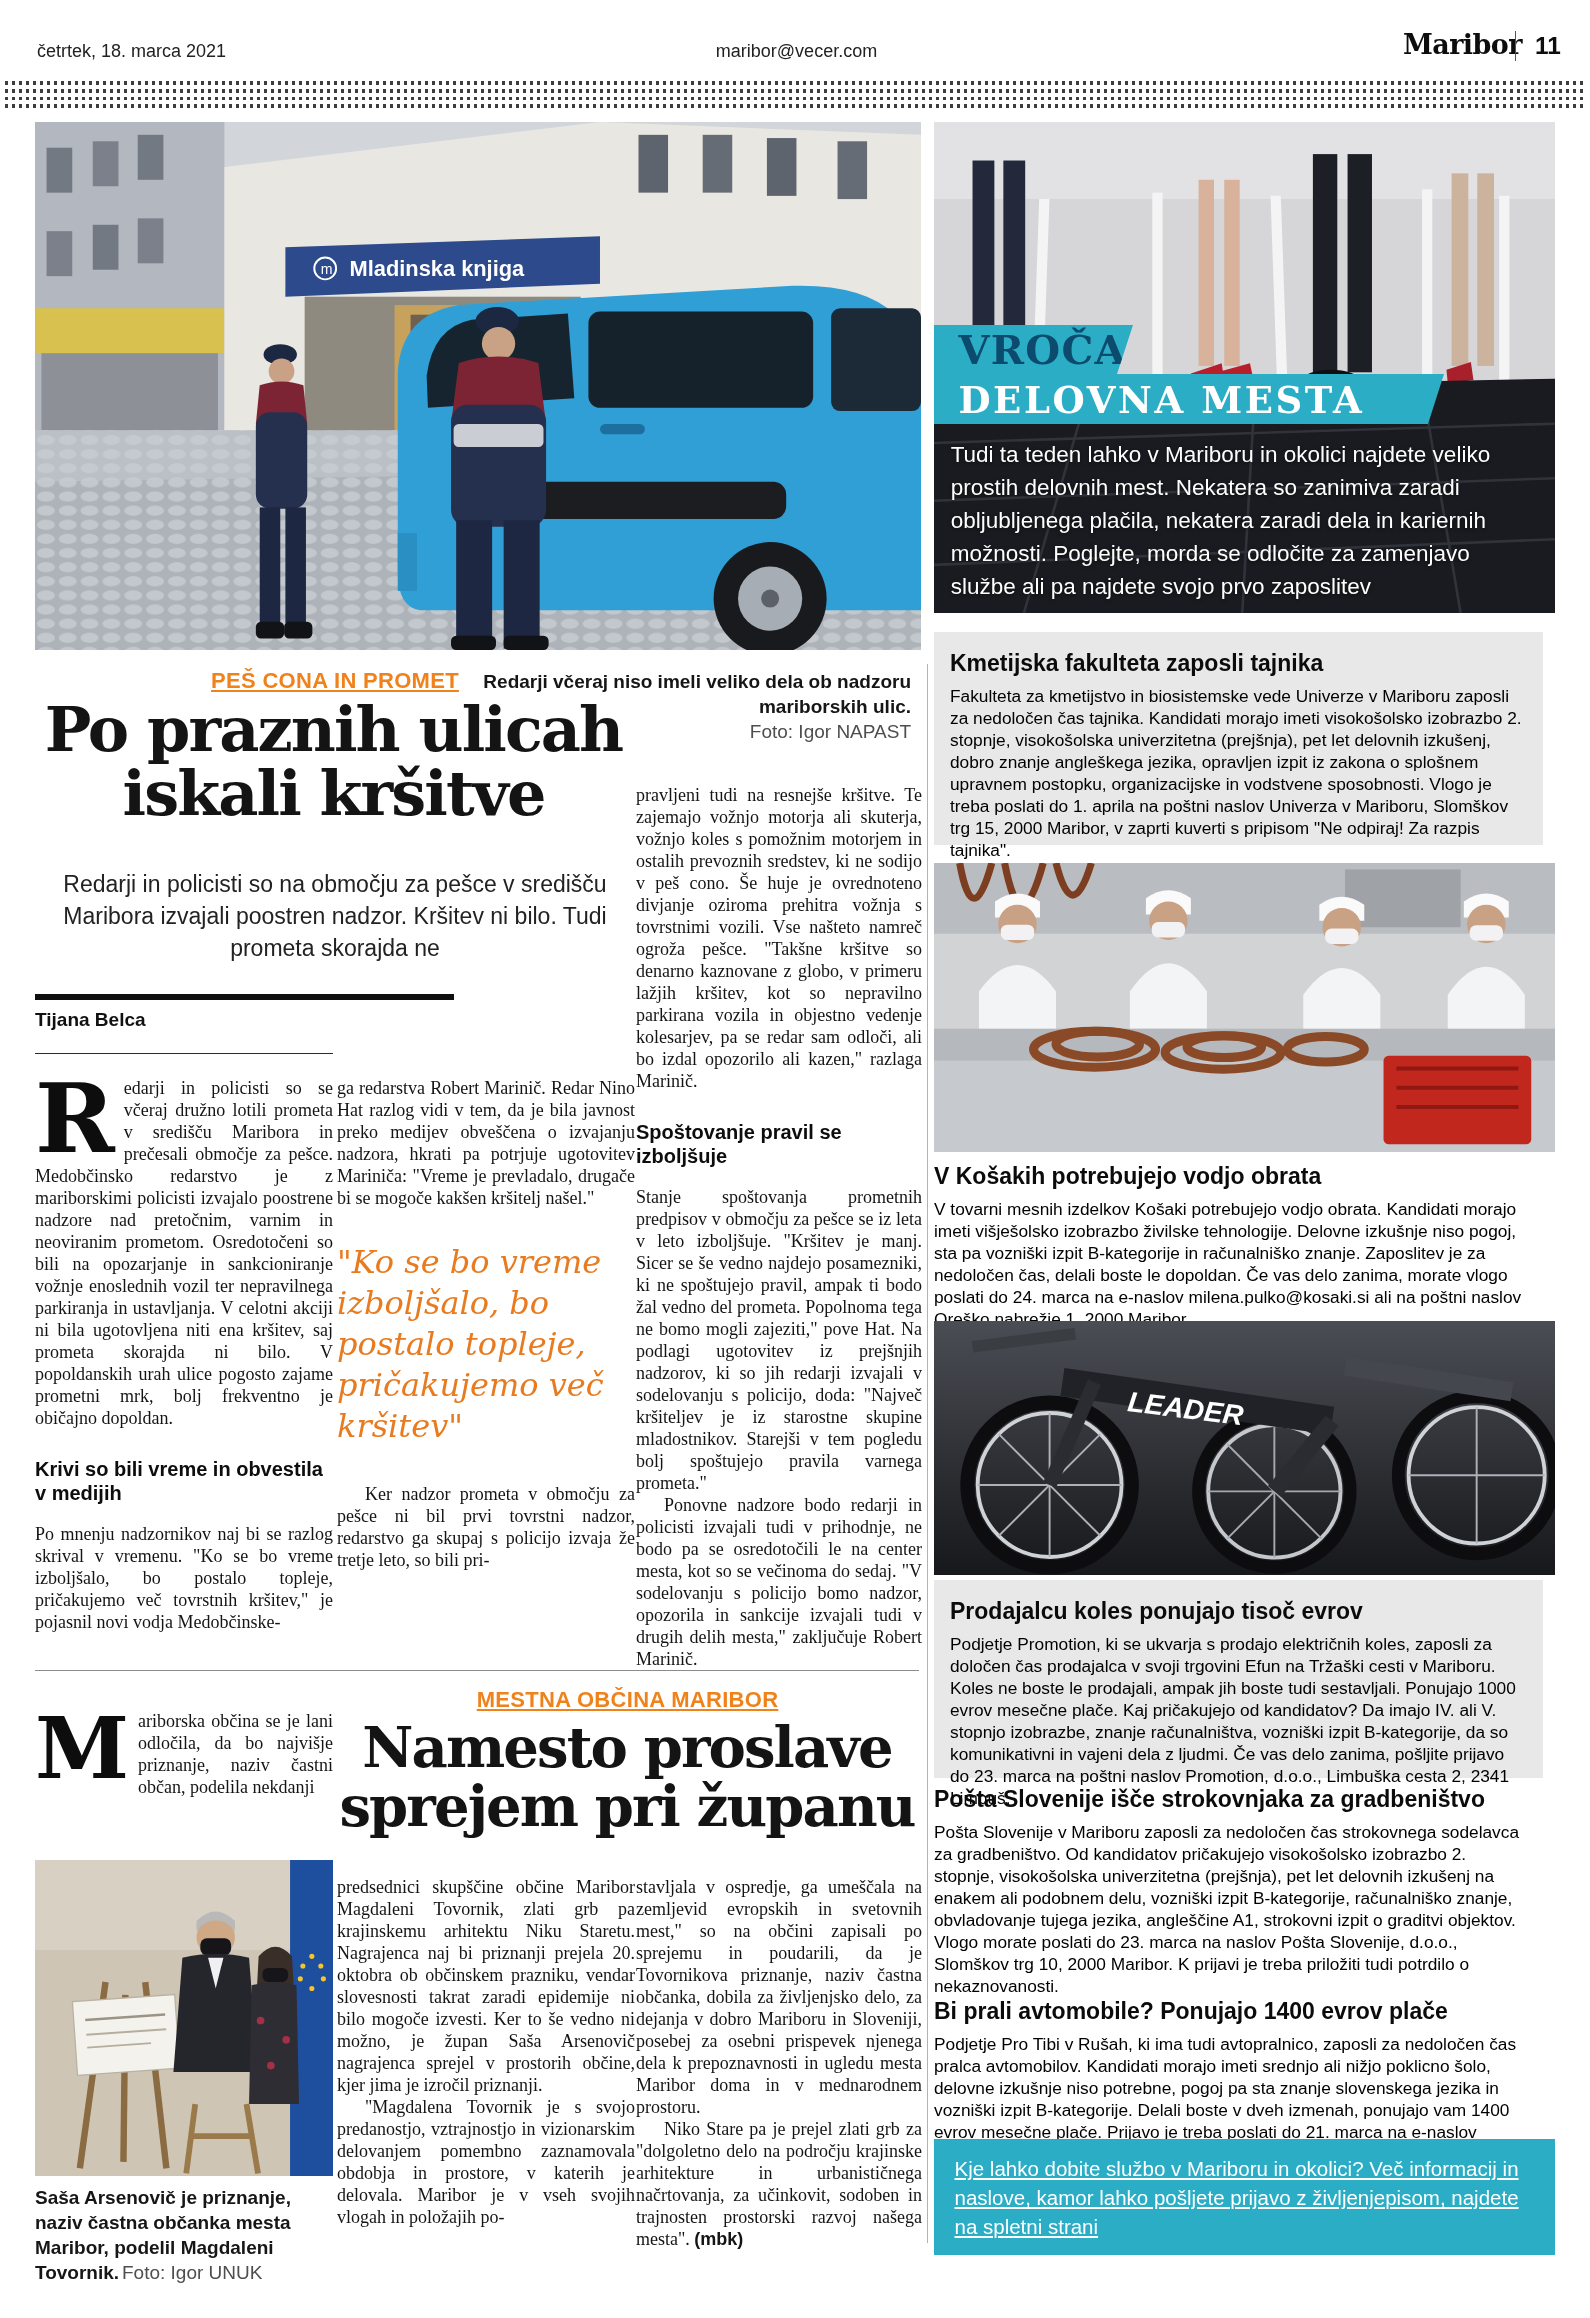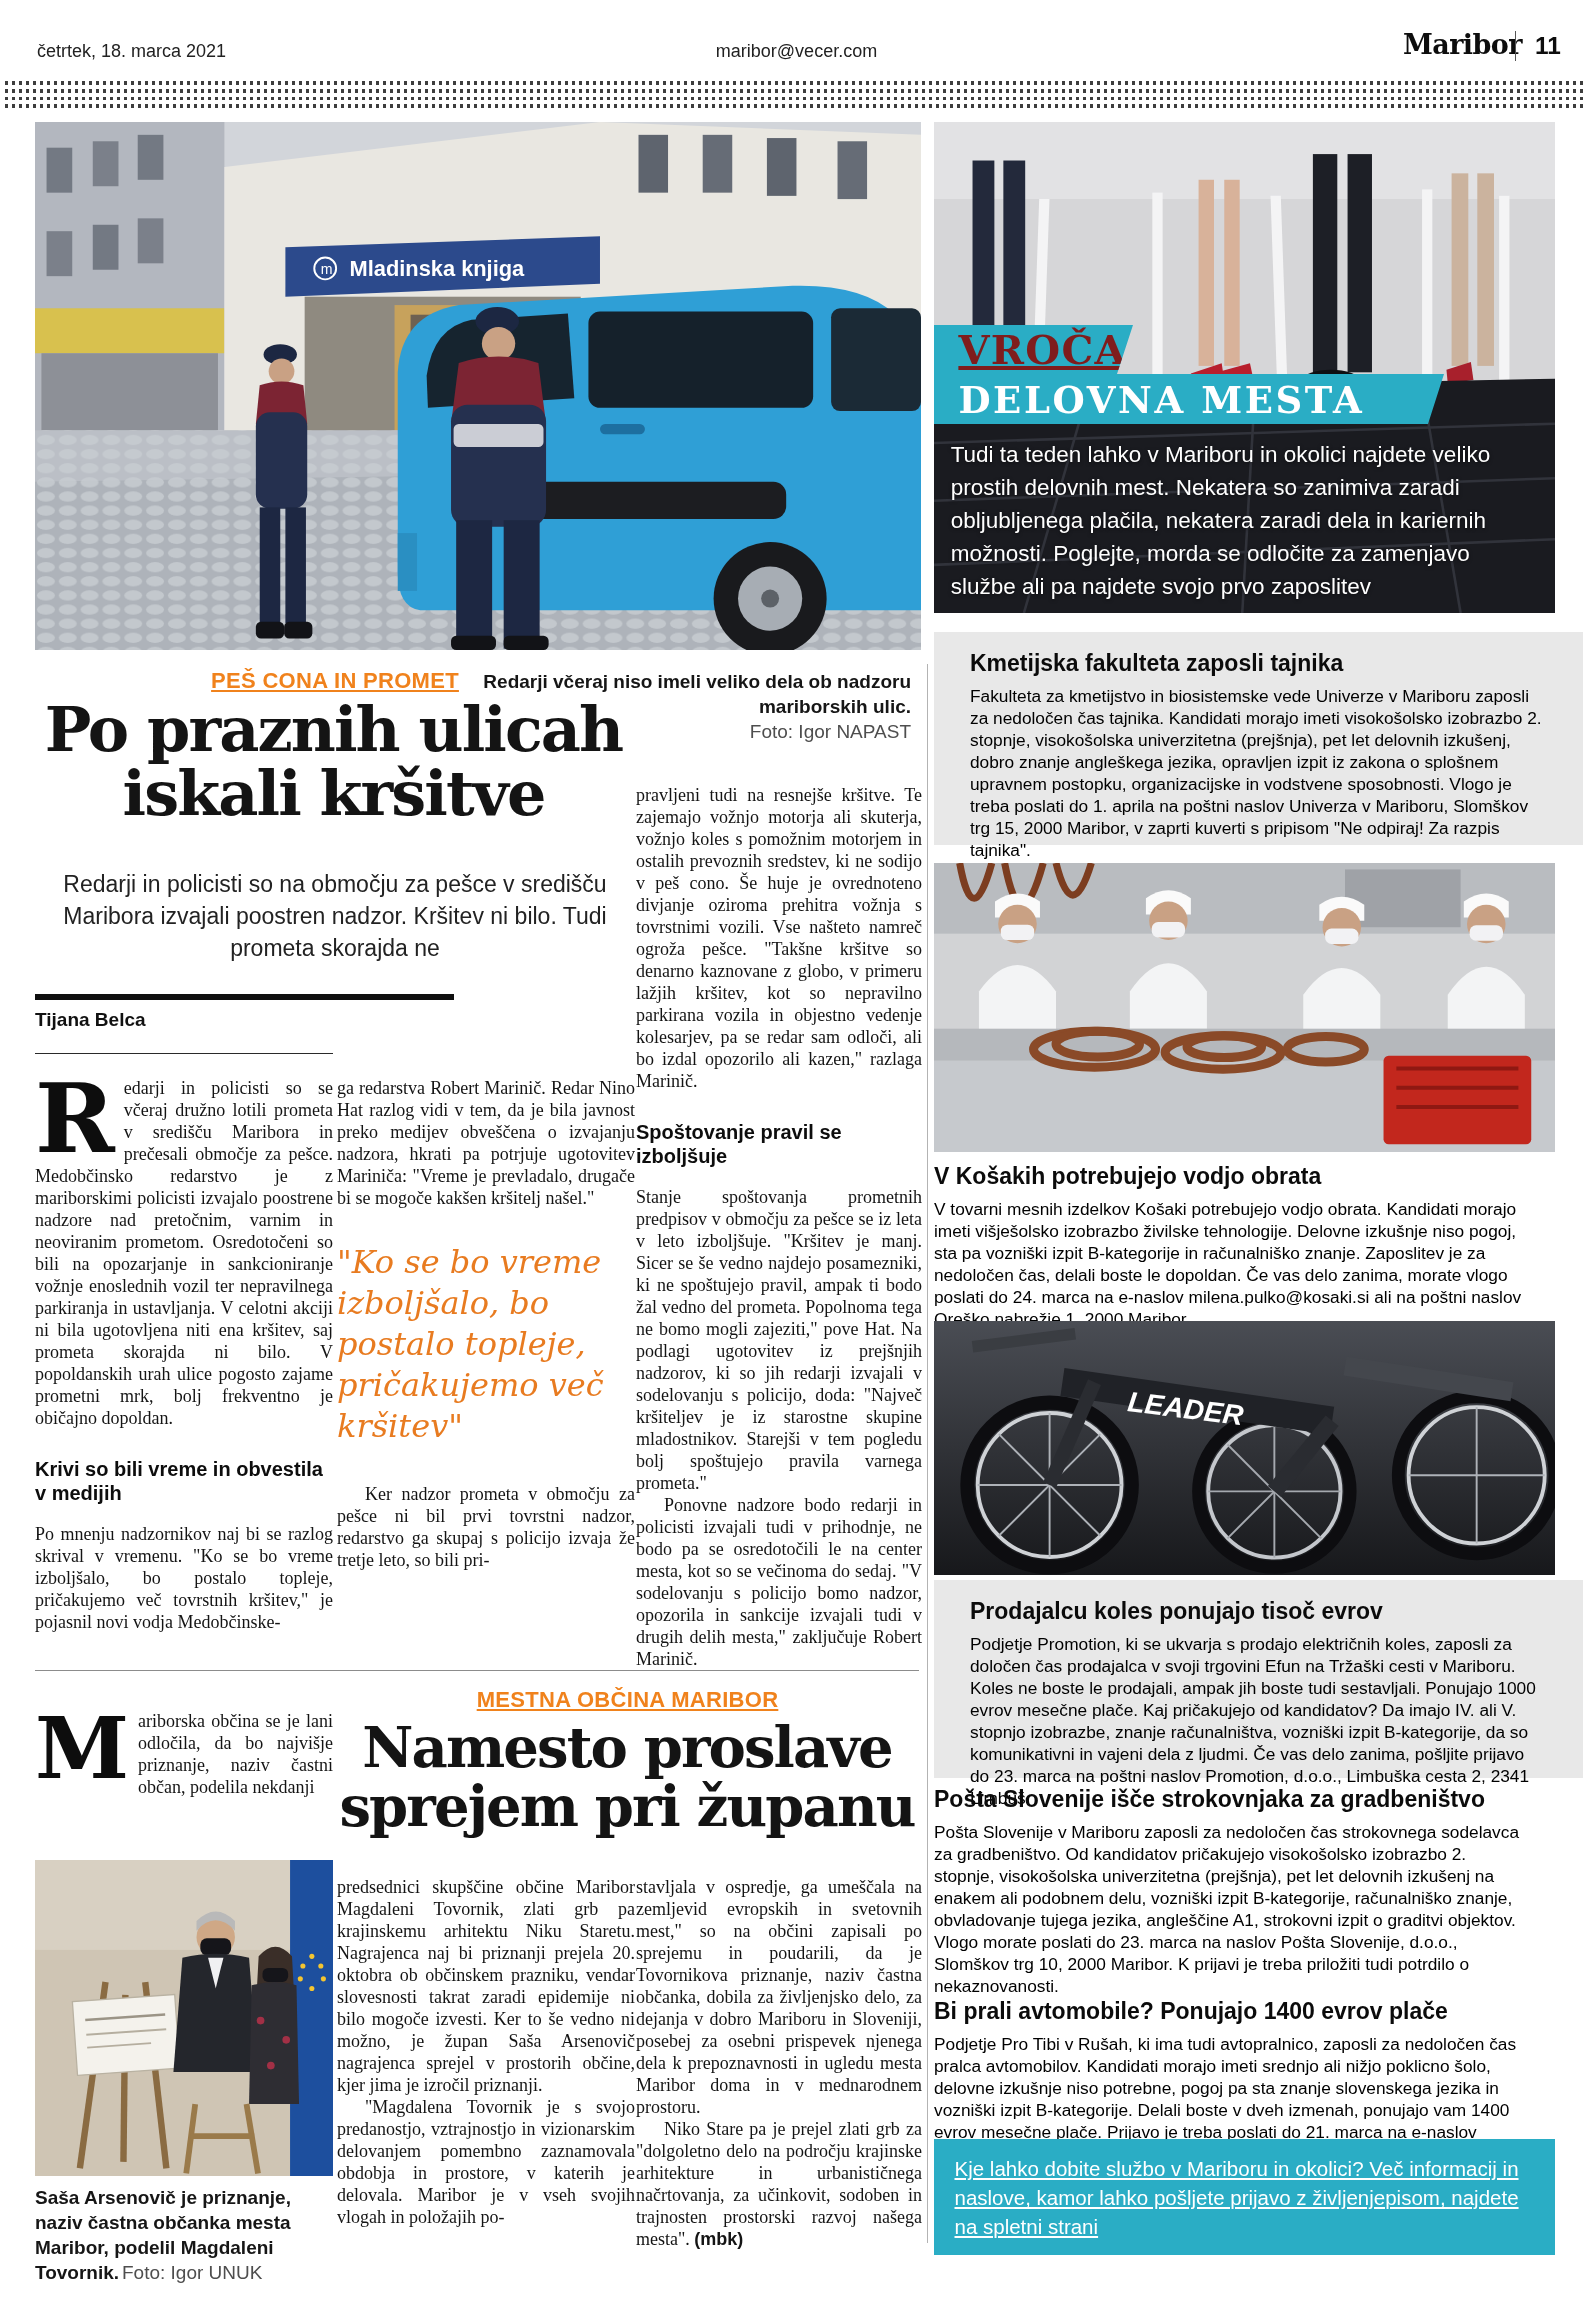--- a/index.html
+++ b/index.html
@@ -31,23 +31,23 @@
   .mbk{font:700 18px/22px "Liberation Sans",sans-serif;}
   
   .vrule{width:1.3px;background:#b3b3b3;}
   .hrule{height:1.3px;background:#8c8c8c;}
   .byline-bar{height:5.8px;background:#0f0f0f;}
   .byline-thin{height:1.3px;background:#2a2a2a;}
   
   .job-title{font:700 23px/27px "Liberation Sans",sans-serif;color:#0b0b0b;margin:0 0 7.7px 0;}
   .job-body{font:400 17.3px/22px "Liberation Sans",sans-serif;color:#000000;margin:0;}
   .graybox{background:#e8e8e8;}
-  .pad-box{padding:18px 36px;}
+  .pad-box{padding:18px 16px;}
   .badge{background:#2aadc5;clip-path:polygon(0 0,199px 0,183px 49px,510px 49px,494px 99px,0 99px);}
-  .badge-line1{font:700 40px/42px "DejaVu Serif",serif;color:#7f1d1d;letter-spacing:1.3px;text-decoration:underline;}
+  .badge-line1{font:700 40px/42px "DejaVu Serif",serif;color:#0c4a6e;letter-spacing:1.3px;}
   .badge-line2{font:700 37px/40px "DejaVu Serif",serif;color:#fff;letter-spacing:2.6px;}
   .photo-intro{font:400 22.5px/33px "Liberation Sans",sans-serif;color:#fff;text-shadow:0 1.3px 3.9px rgba(0,0,0,.55);}
   .tealbox{background:#2aadc5;color:#fff;}
   .teal-text{font:400 20.5px/29px "Liberation Sans",sans-serif;color:#fff;margin:0;text-decoration:underline;}
   .teal-link{font:700 23px/26px "Liberation Sans",sans-serif;color:#fff;margin-top:10.3px;display:flex;align-items:center;gap:9px;}
   .photo{overflow:hidden;background:#ccc;}
   .photo svg{display:block;width:100%;height:100%;}
 </style>
 </head>
 <body>

